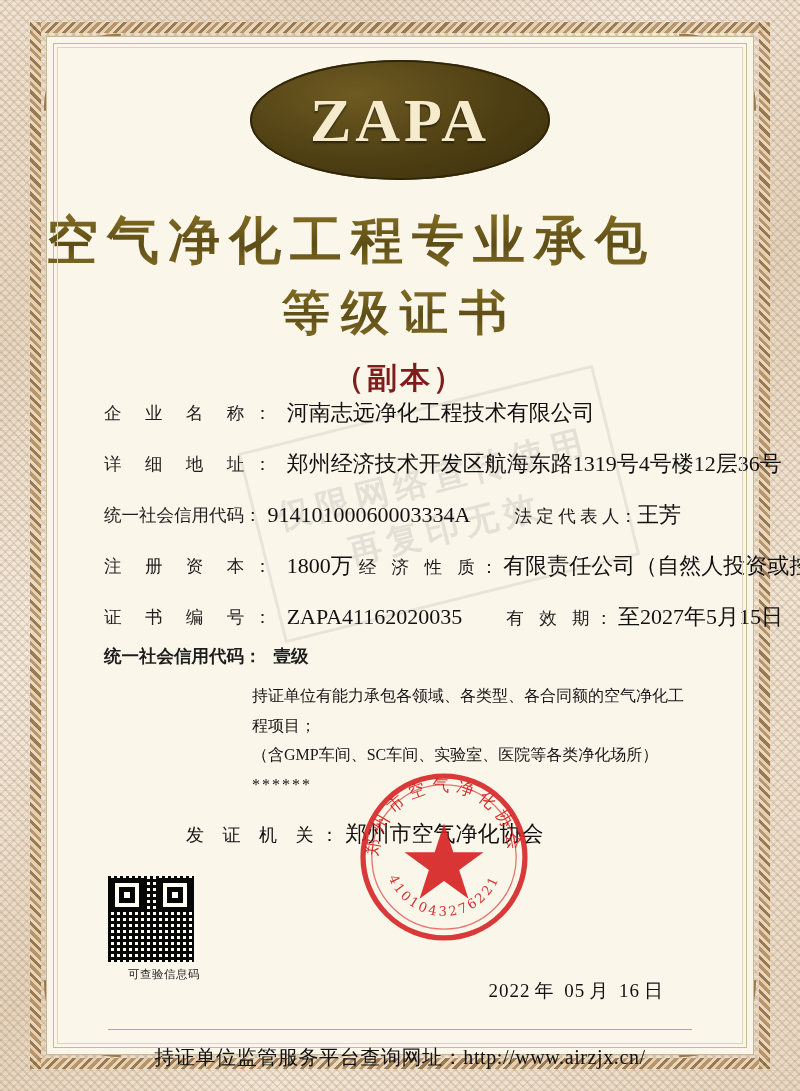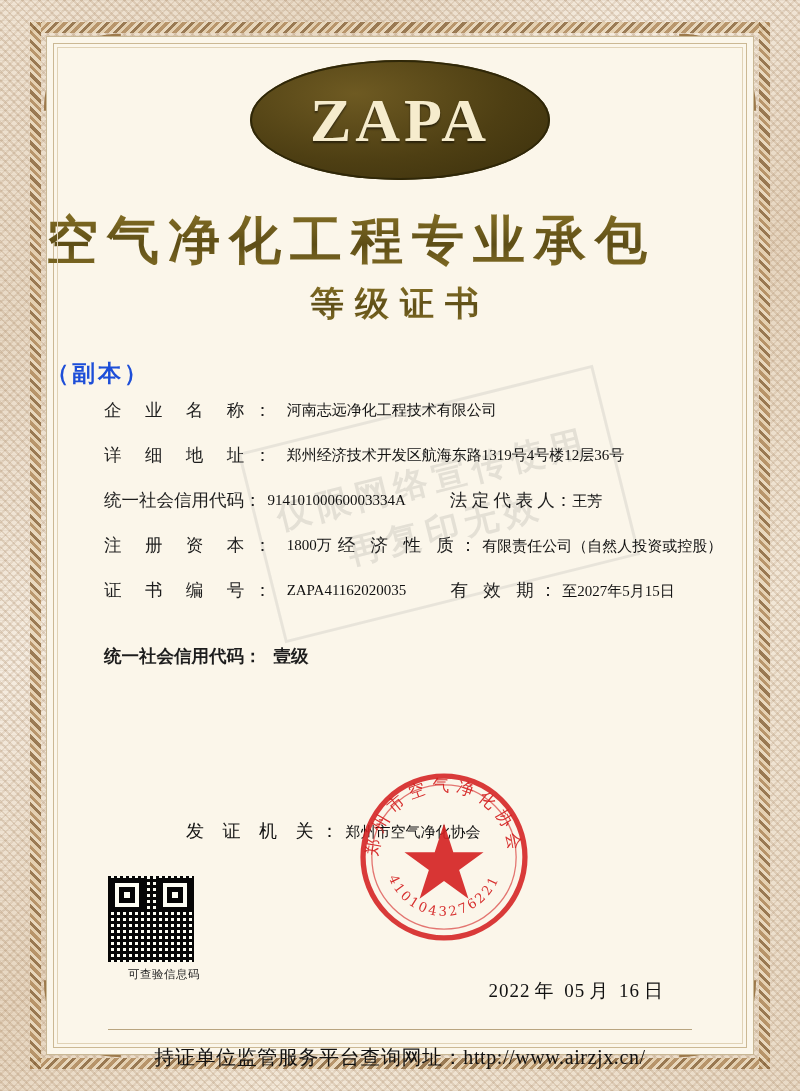--- a/index.html
+++ b/index.html
@@ -143,37 +143,38 @@
     background-clip: text;
     -webkit-text-fill-color: transparent;
     font-family: "DejaVu Serif", "Liberation Serif", serif;
   }
   .title-sub {
     position: absolute;
     top: 245.0px;
     left: 0;
     right: 0;
     text-align: center;
-    font-size: 34px;
+    font-size: 48px;
     font-weight: 700;
     letter-spacing: 11px;
     background: linear-gradient(180deg,#8c7628 0%,#5d4d16 55%,#8b7529 100%);
     -webkit-background-clip: text;
     background-clip: text;
     -webkit-text-fill-color: transparent;
     font-family: "DejaVu Serif", "Liberation Serif", serif;
   }
   .title-copy {
     position: absolute;
     top: 322px;
     left: 0;
     right: 0;
-    font-size: 23px;
+    text-align: center;
+    font-size: 30px;
     letter-spacing: 3px;
-    color: #1d4ed8;
+    color: #7f1d1d;
     font-weight: 700;
   }
 
   
   .watermark {
     position: absolute;
     left: 210px;
     top: 370px;
     width: 360px;
     height: 190px;
@@ -207,21 +208,21 @@
     color: #1d1d1d;
     gap: 6px;
   }
   .lbl {
     white-space: nowrap;
     font-weight: 400;
   }
   .lbl.spaced  { letter-spacing: 9.5px; }
   .lbl.spaced2 { letter-spacing: 5.5px; }
   .val {
-    font-size: 15px;
+    font-size: 22px;
     color: #111;
     white-space: nowrap;
   }
   .row .pair-right {
     margin-left: auto;
     display: flex;
     align-items: baseline;
   }
   .row .mid {
     margin-left: 38px;
@@ -451,20 +452,25 @@
             <span class="val">至2027年5月15日</span>
           </span>
         </div>
 
       </div>
 
       <div class="grade-row">
         <span>统一社会信用代码：</span><span class="gv">壹级</span>
       </div>
 
+      <div class="scope">
+        <div>持证单位有能力承包各领域、各类型、各合同额的空气净化工程项目；</div>
+        <div>（含GMP车间、SC车间、实验室、医院等各类净化场所）</div>
+        <div class="stars">******</div>
+      </div>
 
       <div class="issuer">
         <span class="lbl">发 证 机 关：</span>
         <span class="val">郑州市空气净化协会</span>
       </div>
 
       <div class="seal">
         <svg viewBox="0 0 200 200">
           <defs>
             <path id="sealTop" d="M 25 100 A 75 75 0 0 1 175 100"></path>

